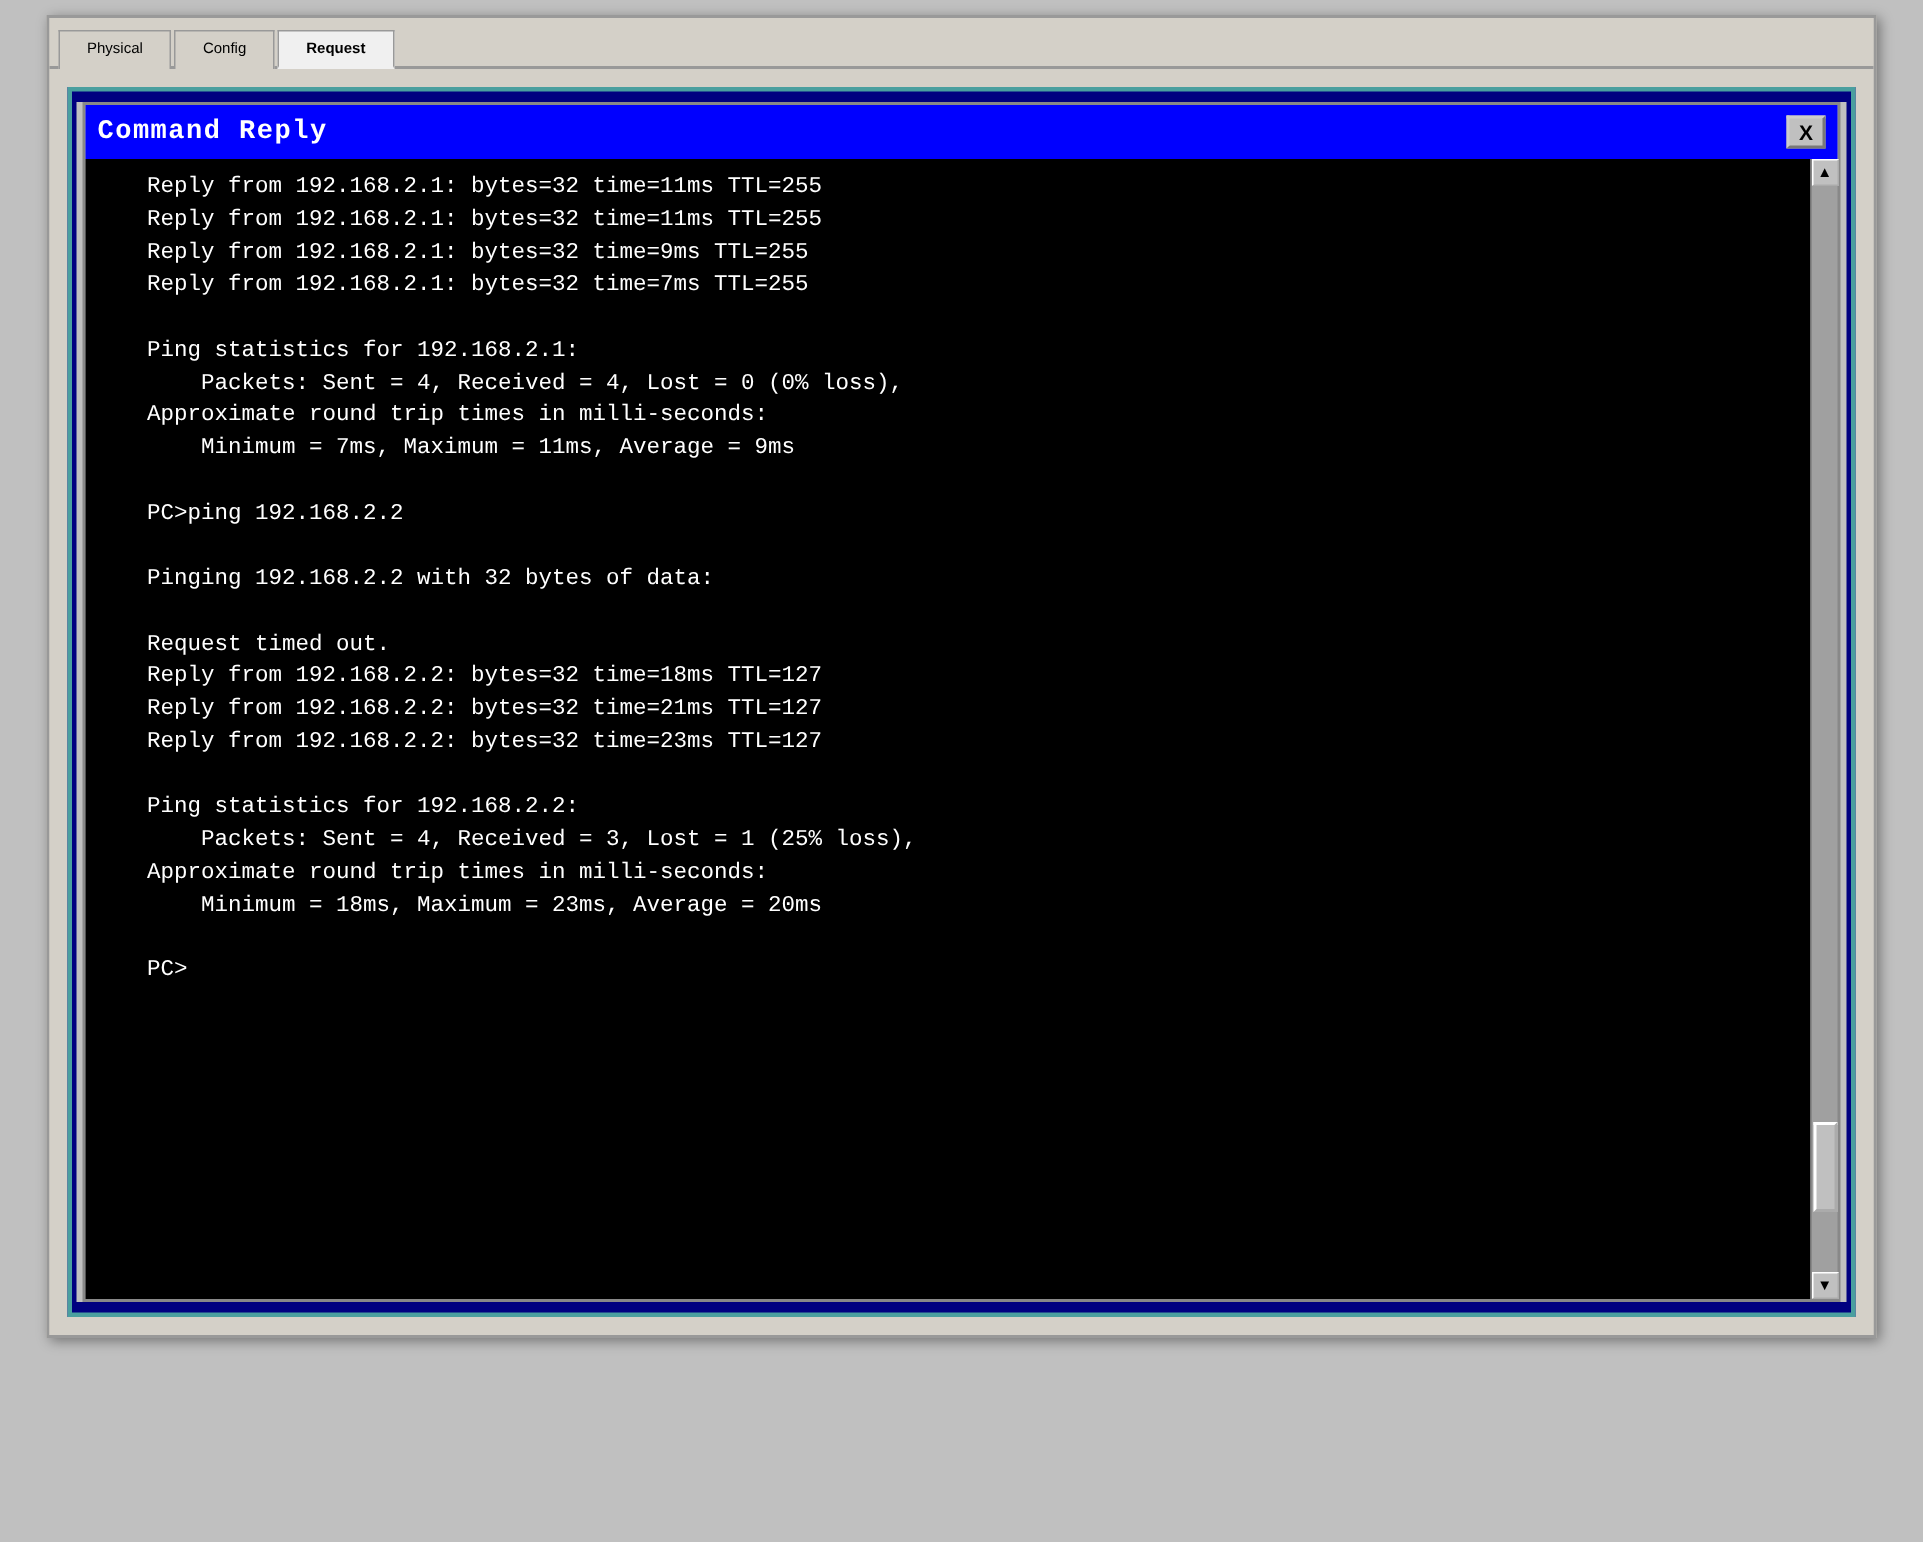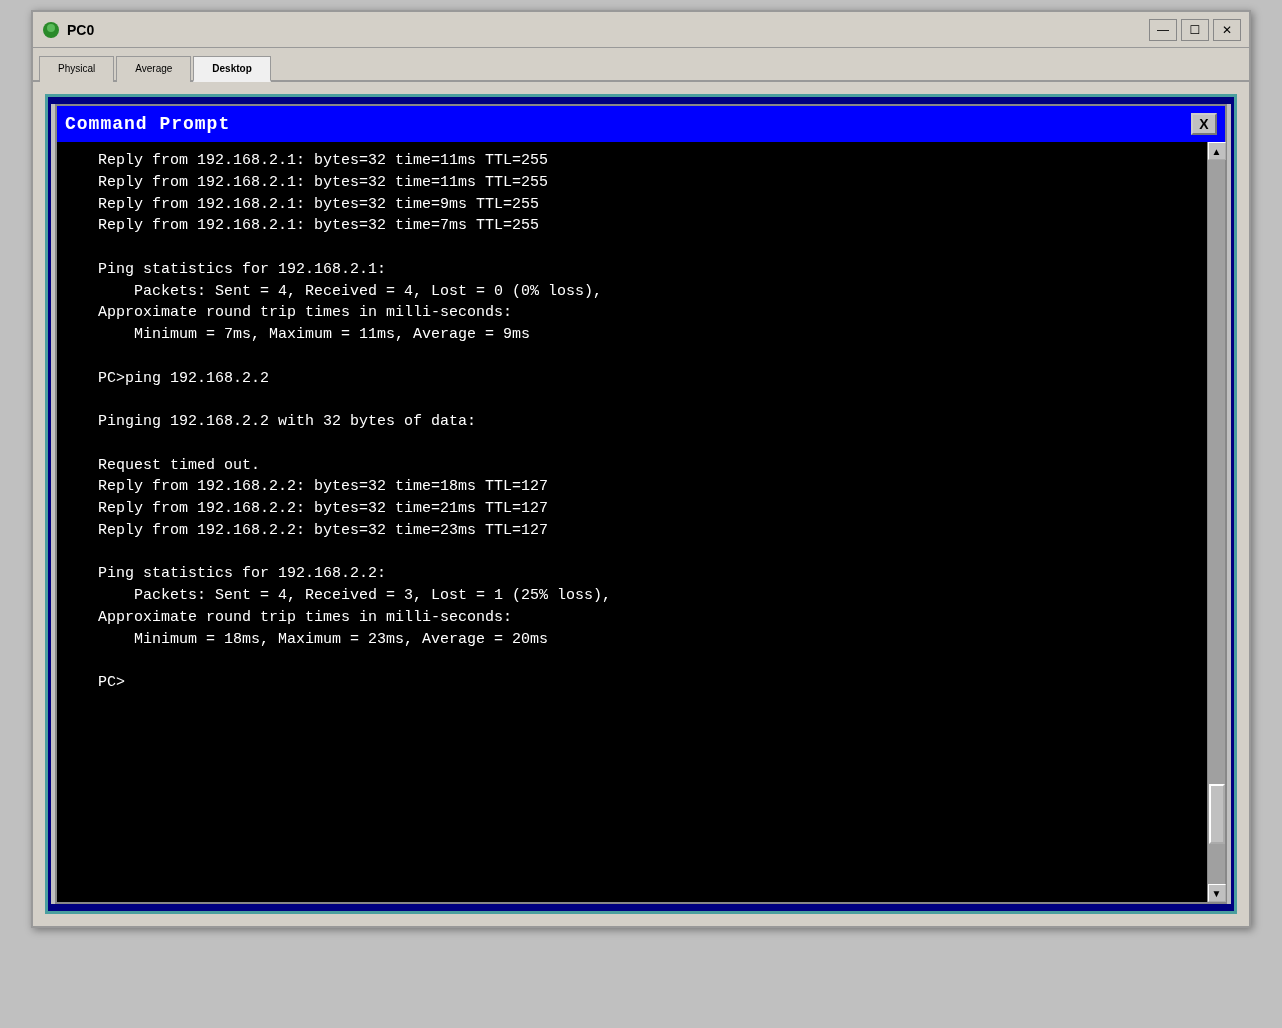--- a/index.html
+++ b/index.html
@@ -221,56 +221,40 @@
       font-size: 11px;
       color: #555;
       justify-content: flex-end;
     }
   </style>
 </head>
 <body>
 
 <div class="window">
 
-  <div class="title-bar">
-    <div class="title-bar-left">
-
-      <svg class="app-icon" viewBox="0 0 20 20">
-        <circle cx="10" cy="10" r="8" fill="#2a8a2a"></circle>
-        <circle cx="10" cy="8" r="4" fill="#5aba5a"></circle>
-        <polygon points="6,13 14,13 10,18" fill="#2a8a2a"></polygon>
-      </svg>
-      <span class="title-text">PC0</span>
-    </div>
-    <div class="title-bar-buttons">
-      <button class="win-btn">—</button>
-      <button class="win-btn">☐</button>
-      <button class="win-btn">✕</button>
-    </div>
-  </div>
 
   <div class="tabs">
     <div class="tab">
       <span>Physical</span>
     </div>
     <div class="tab">
-      <span>Average</span>
+      <span>Config</span>
     </div>
     <div class="tab active">
-      <span>Desktop</span>
+      <span>Request</span>
     </div>
   </div>
 
   <div class="main-content">
     <div class="desktop-frame">
       <div class="desktop-inner">
 
         <div class="cmd-window">
           <div class="cmd-titlebar">
-            <span class="cmd-title">Command Prompt</span>
+            <span class="cmd-title">Command Reply</span>
             <div class="cmd-close-btn">X</div>
           </div>
           <div class="terminal-wrapper">
             <div class="terminal-output">Reply from 192.168.2.1: bytes=32 time=11ms TTL=255
 Reply from 192.168.2.1: bytes=32 time=11ms TTL=255
 Reply from 192.168.2.1: bytes=32 time=9ms TTL=255
 Reply from 192.168.2.1: bytes=32 time=7ms TTL=255
 
 Ping statistics for 192.168.2.1:
     Packets: Sent = 4, Received = 4, Lost = 0 (0% loss),

